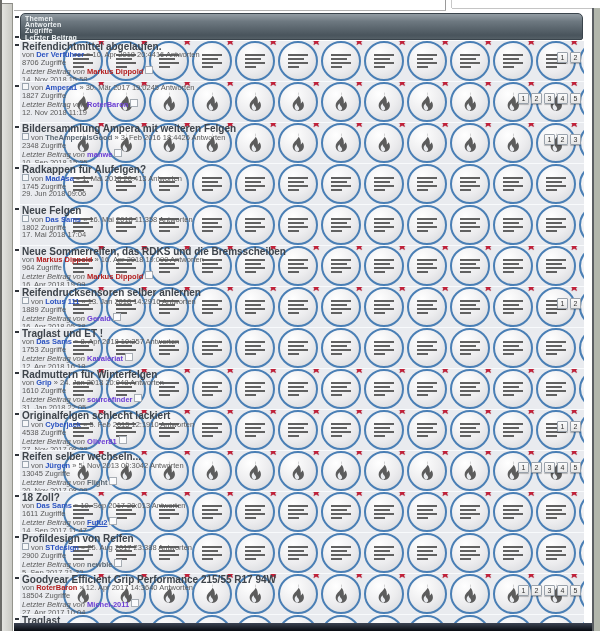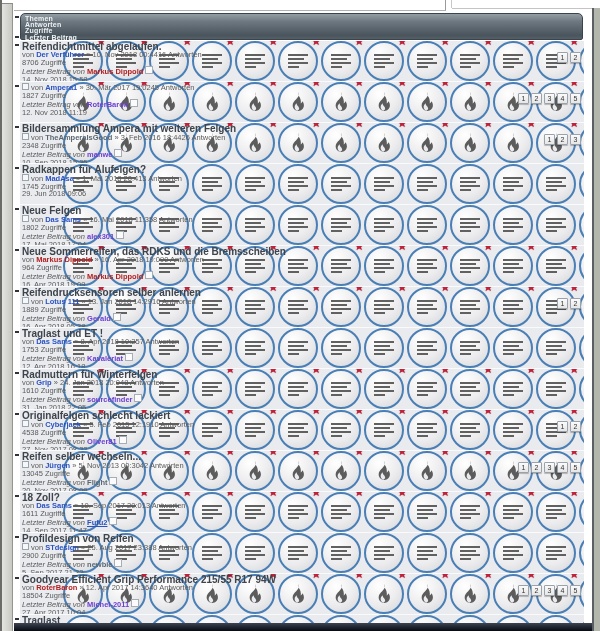--- a/index.html
+++ b/index.html
@@ -117,21 +117,21 @@
             <span class="star">★</span>
           </span>
           <span class="circle" style="left: 559px;"></span>
         </div>
     <div class="pages">
           <span class="pg">1</span>
           <span class="pg">2</span>
         </div>
     <div class="txt">
       <div class="t-title">Reifendichtmittel abgelaufen.</div>
-      <div><span class="lbl-von">von</span> <span class="usr author" style="color: rgb(42, 82, 192);">Der Verführer</span> <span class="sep">»</span> <span class="posted">10. Nov 2018 00:44</span><span class="replies">16</span> <span class="lbl-antw">Antworten</span></div>
+      <div><span class="lbl-von">von</span> <span class="usr author" style="color: rgb(42, 82, 192);">Der Verführer</span> <span class="sep">»</span> <span class="posted">10. Apr 2018 20:44</span><span class="replies">16</span> <span class="lbl-antw">Antworten</span></div>
       <div><span class="views">8706</span> <span class="lbl-zug">Zugriffe</span></div>
       <div><span class="lbl-i lbl-letzter">Letzter Beitrag von</span> <span class="usr last-usr" style="color: rgb(180, 32, 32);">Markus Dippold</span><span class="last-icon"></span></div>
       <div class="last-date">14. Nov 2018 15:58</div>
     </div>
   </div>
       <div class="trow">
     <div class="circles">
           <span class="circle" style="left: 43px;">
             <span class="g-flame"><svg viewBox="0 0 20 22" width="20" height="21">
                 <path fill="#5c5c5c" d="M10.6 0c1 3.6-.6 5.6-2.5 7.5C6.2 9.4 4.4 11 4.4 13.9c0 3.3 2.6 6 5.9 6s5.9-2.7 5.9-6c0-1.6-.6-3-1.5-4.2-.3 1-.9 1.8-1.8 2.3.5-2.9-.5-6.3-2.3-8.2C10.5 2.7 10.7 1.3 10.6 0z"></path>
@@ -419,21 +419,20 @@
           <span class="circle" style="left: 516px;">
             <span class="g-posts"></span>
           </span>
           <span class="circle" style="left: 559px;"></span>
         </div>
 
     <div class="txt">
       <div class="t-title">Neue Felgen</div>
       <div><span class="attach"></span><span class="lbl-von">von</span> <span class="usr author" style="color: rgb(42, 82, 192);">Das Sams</span> <span class="sep">»</span> <span class="posted">16. Mai 2018 11:35</span><span class="replies">8</span> <span class="lbl-antw">Antworten</span></div>
       <div><span class="views">1802</span> <span class="lbl-zug">Zugriffe</span></div>
-      <div><span class="lbl-i lbl-letzter">Letzter Beitrag von</span> <span class="usr last-usr" style="color: rgb(108, 63, 212);">alex301</span><span class="last-icon"></span></div>
       <div class="last-date">17. Mai 2018 17:04</div>
     </div>
   </div>
       <div class="trow">
     <div class="circles">
           <span class="circle" style="left: 43px;">
             <span class="g-posts"></span>
             <span class="star">★</span>
           </span>
           <span class="circle" style="left: 86px;">

